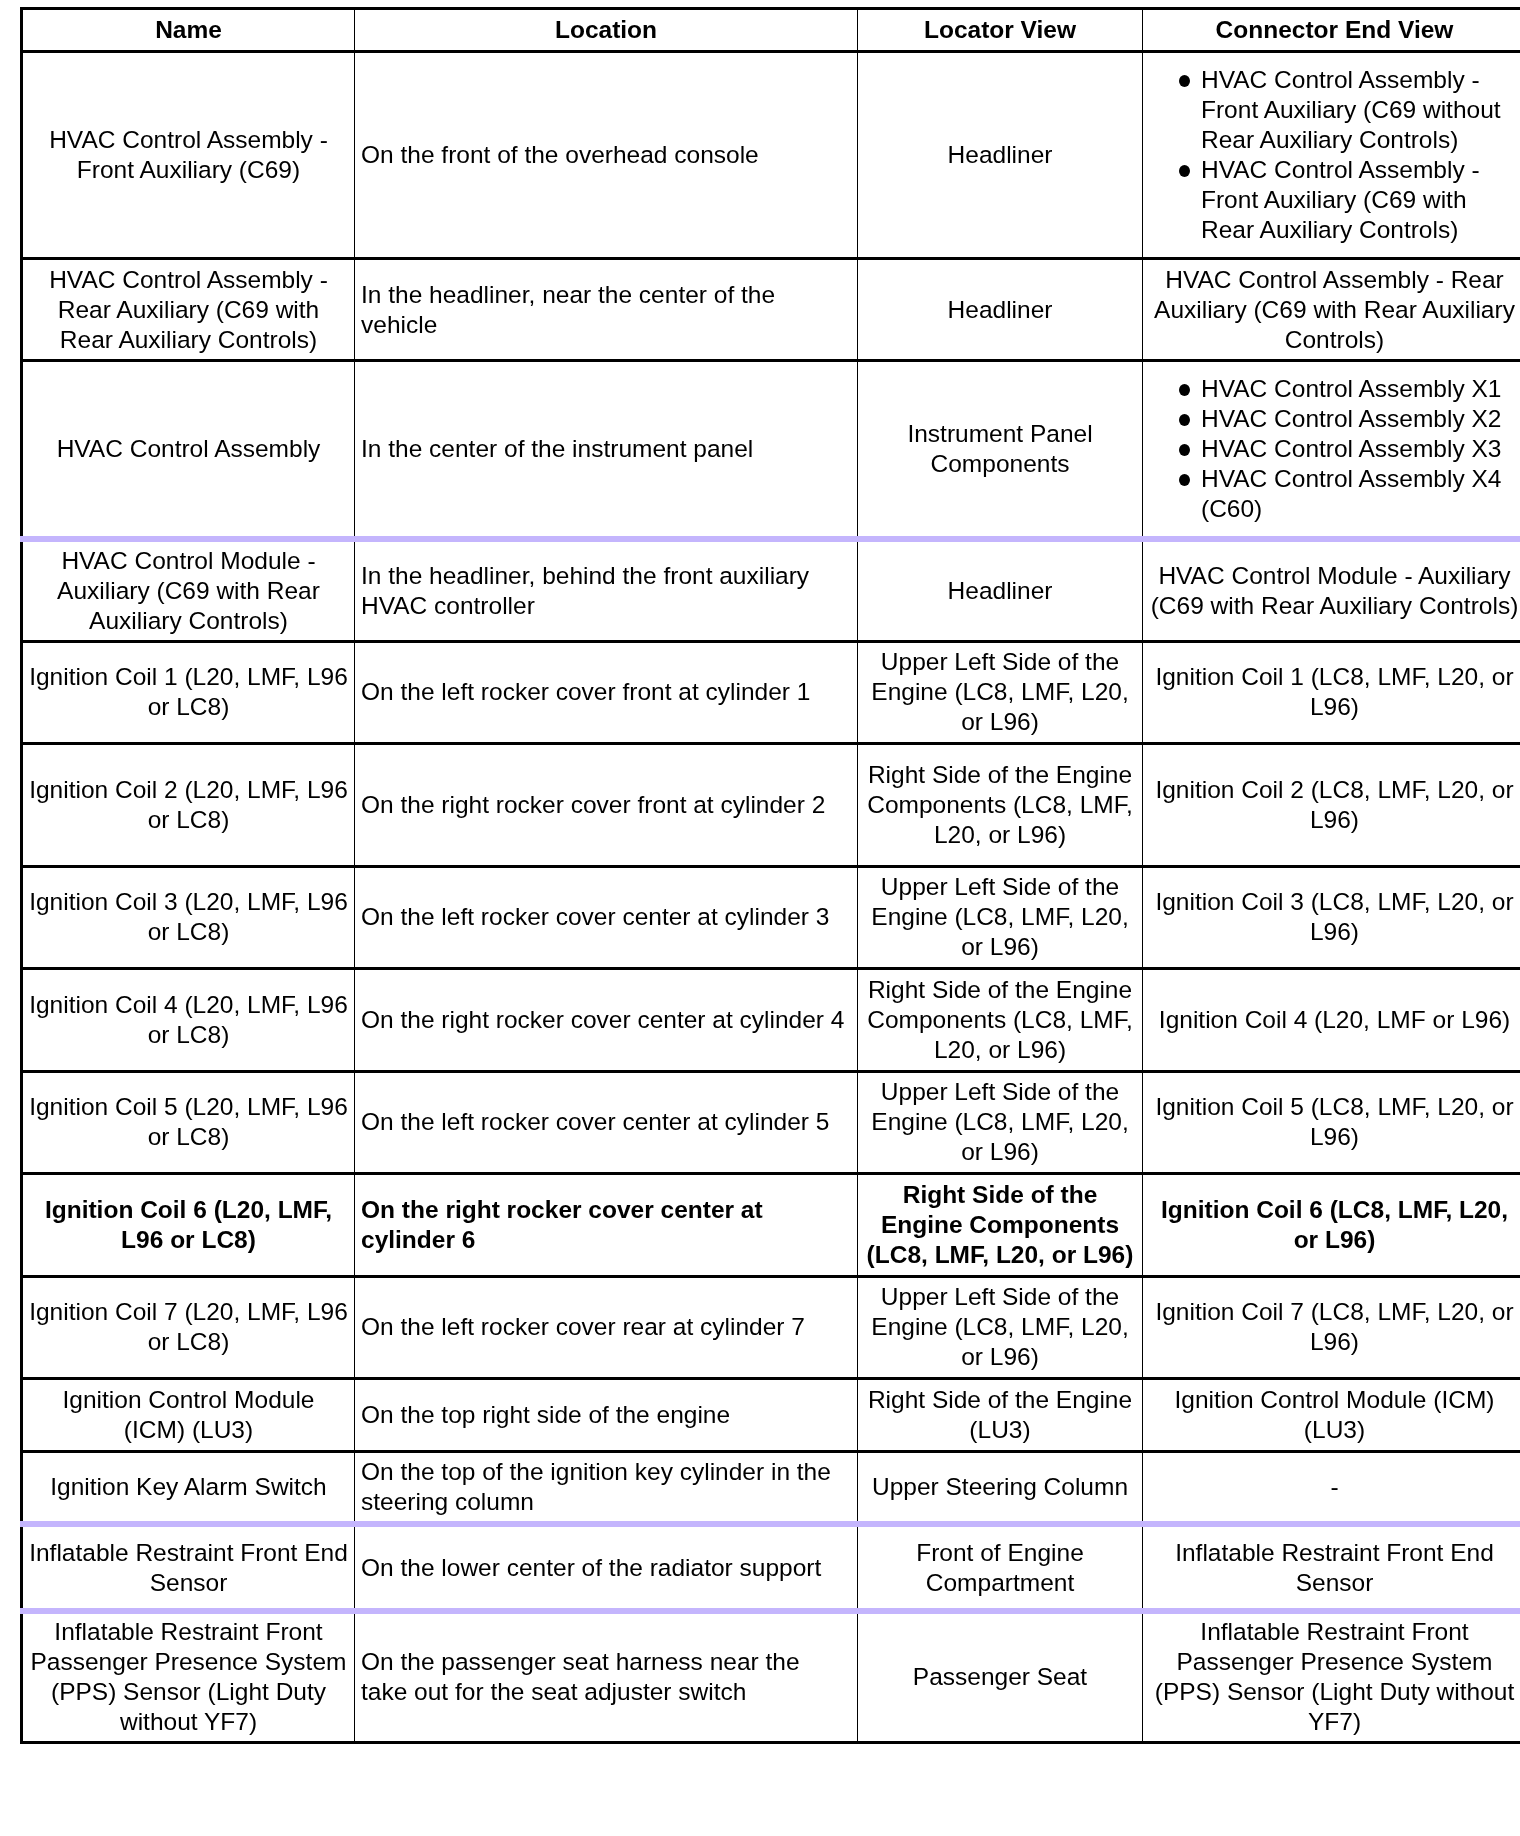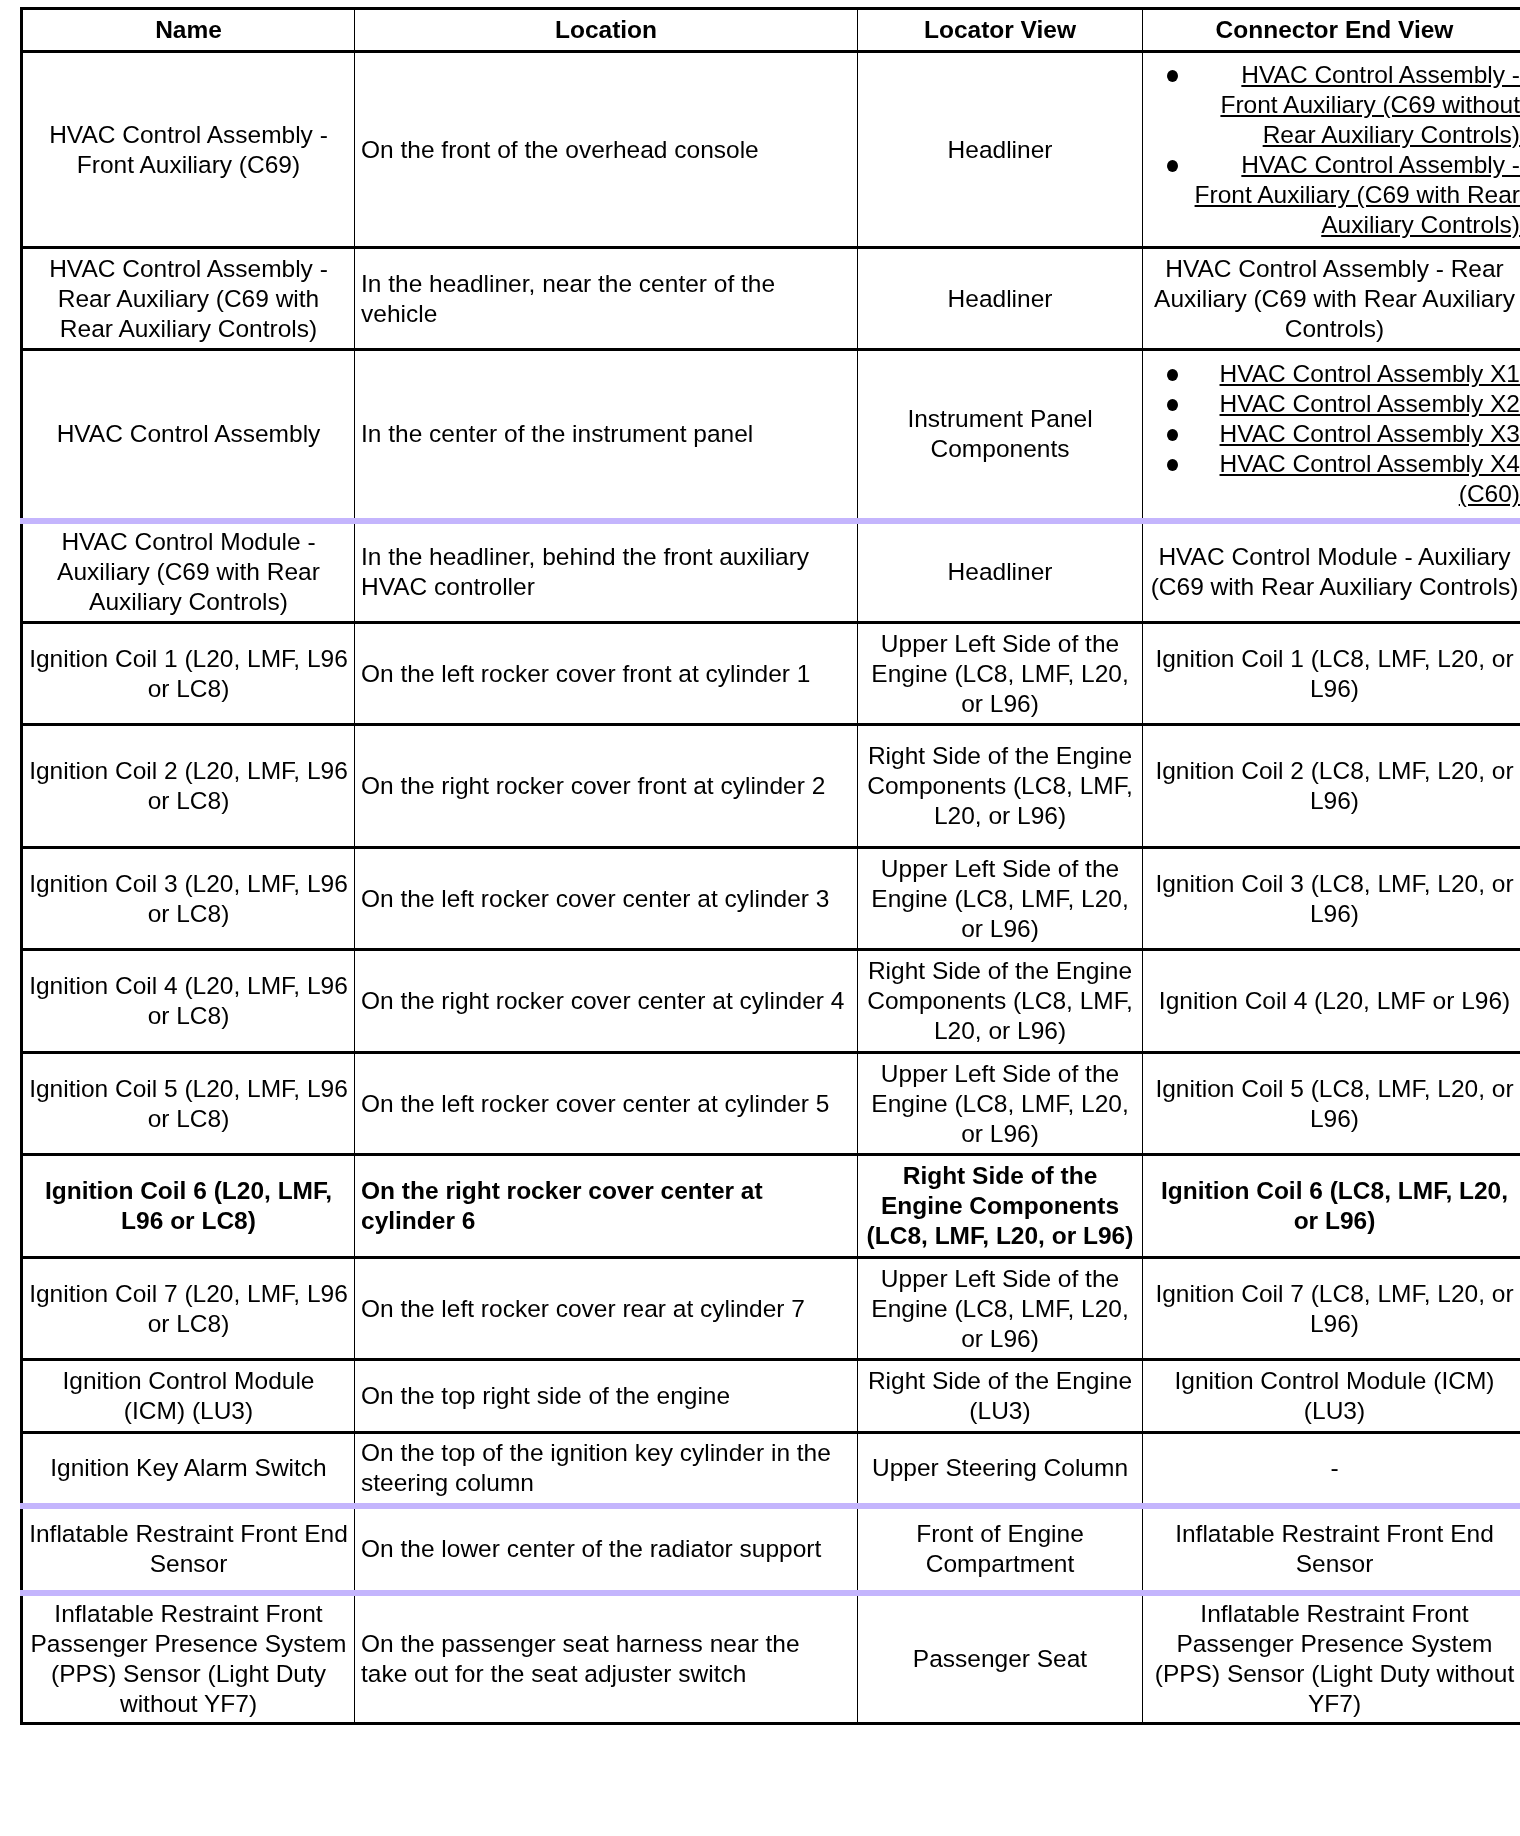--- a/index.html
+++ b/index.html
@@ -16,21 +16,21 @@
   col.c1 { width: 333px; }
   col.c2 { width: 503px; }
   col.c3 { width: 285px; }
   col.c4 { width: 385px; }
   th, td { border-left: 1px solid #000; border-right: 1px solid #000; padding: 0 6px; vertical-align: middle; }
   th { font-weight: bold; text-align: center; height: 40px; border-bottom: 3px solid #000; }
   tr.row td { border-bottom: 3px solid #000; }
   tr.row.thin td { border-bottom: 6px solid #c4b5fd; }
   td.name, td.loc-view, td.conn { text-align: center; }
   td.loc { text-align: left; }
-  ul.bullets { list-style: none; margin: 0; padding: 0; text-align: right; text-decoration: underline; }
+  ul.bullets { list-style: none; margin: 12px; padding: 0; text-align: left; }
   ul.bullets li { position: relative; padding-left: 40px; }
   ul.bullets li::before { content: ""; position: absolute; left: 18px; top: 10px; width: 11px; height: 12px; border-radius: 50%; background: #000; }
 </style>
 </head>
 <body>
 
 <table>
   <colgroup>
       <col class="c1">
       <col class="c2">

